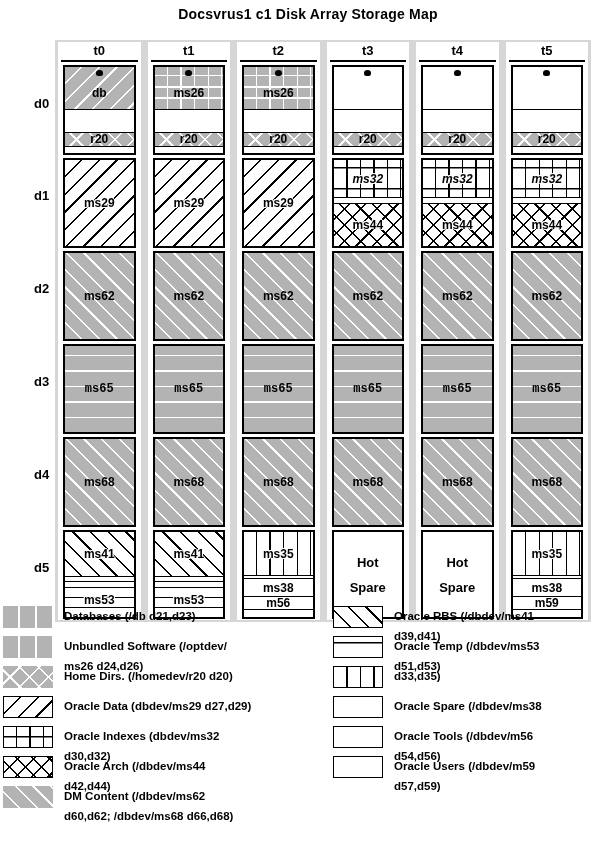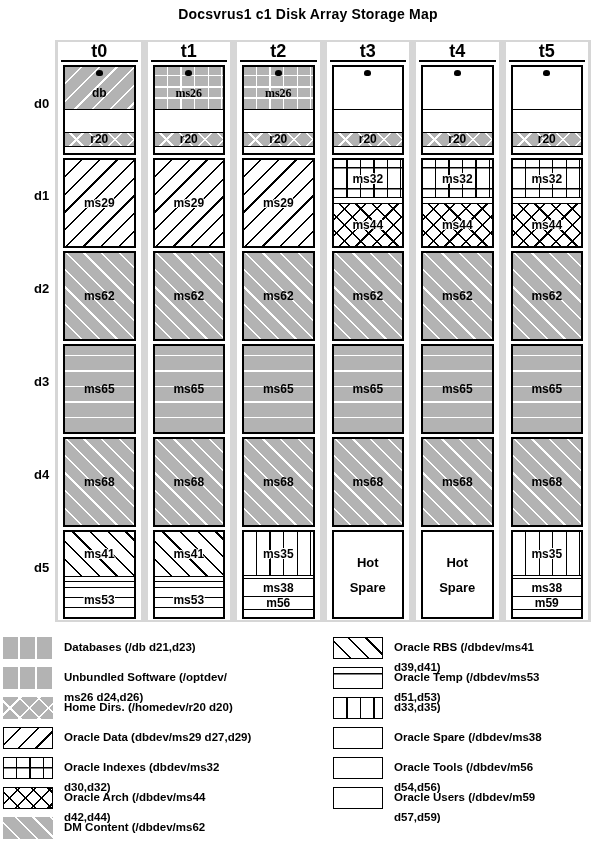--- a/index.html
+++ b/index.html
@@ -18,21 +18,21 @@
   .panel {
     position:absolute; left:55px; top:0; width:536px; height:582px;
     background:var(--c-panel,#d6d6d6); box-sizing:border-box;
     padding:2px 3px; display:flex; gap:7px;
   }
   .strip {
     flex:1 1 0; background:#fff; box-sizing:border-box; padding:0 5px;
     display:flex; flex-direction:column; min-width:0;
   }
   .tlabel {
-    height:18px; line-height:18px; text-align:center; font-size:18px; font-weight:bold;
+    height:18px; line-height:18px; text-align:center; font-size:13px; font-weight:bold;
     border-bottom:2px solid #000; margin:0 -2px 1px -2px;
   }
   .dbox {
     box-sizing:border-box; border:2px solid #000; background:#fff;
     display:flex; flex-direction:column; flex:none;
   }
   .seg {
     box-sizing:border-box; min-height:0; position:relative;
     display:flex; flex-direction:column; align-items:center; justify-content:center;
     overflow:hidden;
@@ -46,55 +46,55 @@
   .seg-line { font-size:13px; font-weight:bold; margin:6px 0; line-height:1; }
   
   .p-white        { background:#fff; }
   .p-gray-plain   { background:var(--c-gray,#b3b3b3); }
   .p-gray-diag-fwd  { background-color:var(--c-gray,#b3b3b3);
     background-image:repeating-linear-gradient(135deg,rgba(0,0,0,0) 0 11px,#fff 11px 12.5px); }
   .p-gray-diag-back { background-color:var(--c-gray,#b3b3b3);
     background-image:repeating-linear-gradient(45deg,rgba(0,0,0,0) 0 11px,#fff 11px 12.5px); }
   .p-gray-grid    { background-color:var(--c-gray,#b3b3b3);
     background-image:repeating-linear-gradient(90deg,rgba(0,0,0,0) 0 12px,#fff 12px 13.5px),
-                     repeating-linear-gradient(0deg,rgba(0,0,0,0) 0 10px,#fff 10px 11.5px);font-family:Liberation Serif, serif; }
+                     repeating-linear-gradient(0deg,rgba(0,0,0,0) 0 10px,#fff 10px 11.5px); }
   .p-gray-cross   { background-color:var(--c-gray,#b3b3b3);
     background-image:repeating-linear-gradient(45deg,rgba(0,0,0,0) 0 12px,#fff 12px 13.5px),
                      repeating-linear-gradient(135deg,rgba(0,0,0,0) 0 12px,#fff 12px 13.5px); }
   .p-gray-hlines  { background-color:var(--c-gray,#b3b3b3);
-    background-image:repeating-linear-gradient(0deg,rgba(0,0,0,0) 0 14px,#fff 14px 15.5px); }
+    background-image:repeating-linear-gradient(0deg,rgba(0,0,0,0) 0 14px,#fff 14px 15.5px);font-family:Liberation Mono, monospace; }
   .p-gray-vlines  { background-color:var(--c-gray,#b3b3b3);
     background-image:repeating-linear-gradient(90deg,rgba(0,0,0,0) 0 15px,#fff 15px 17px); }
   .p-white-diag-fwd { background-color:#fff;
     background-image:repeating-linear-gradient(135deg,rgba(0,0,0,0) 0 11px,#000 11px 12.5px); }
   .p-white-diag-back{ background-color:#fff;
     background-image:repeating-linear-gradient(45deg,rgba(0,0,0,0) 0 11px,#000 11px 12.5px); }
   .p-white-cross  { background-color:#fff;
     background-image:repeating-linear-gradient(45deg,rgba(0,0,0,0) 0 10px,#000 10px 11.5px),
                      repeating-linear-gradient(135deg,rgba(0,0,0,0) 0 10px,#000 10px 11.5px); }
   .p-white-vlines { background-color:#fff;
     background-image:repeating-linear-gradient(90deg,rgba(0,0,0,0) 0 12px,#000 12px 13.5px); }
   .p-white-hlines { background-color:#fff;
     background-image:repeating-linear-gradient(0deg,rgba(0,0,0,0) 0 8.5px,#000 8.5px 10px); }
   .p-white-grid   { background-color:#fff;
     background-image:linear-gradient(#000,#000),linear-gradient(#000,#000),
                      repeating-linear-gradient(90deg,rgba(0,0,0,0) 0 12px,#000 12px 13.5px);
     background-size:100% 1.5px,100% 1.5px,auto;
     background-position:0 7px,0 calc(100% - 8px),0 0;
-    background-repeat:no-repeat,no-repeat,repeat; }
+    background-repeat:no-repeat,no-repeat,repeat;font-style:italic; }
   .p-white-grid-legend { background-color:#fff;
     background-image:linear-gradient(#000,#000),
                      repeating-linear-gradient(90deg,rgba(0,0,0,0) 0 12px,#000 12px 13.5px);
     background-size:100% 1.5px,auto; background-position:0 50%,0 0;
     background-repeat:no-repeat,repeat; }
   .p-white-temp   { background-color:#fff;
     background-image:linear-gradient(#000,#000);
     background-size:100% 1.5px; background-position:0 5px; background-repeat:no-repeat; }
   
-  .legend { position:absolute; left:0; top:637px; width:616px; height:204px; }
+  .legend { position:absolute; left:0; top:606px; width:616px; height:204px; }
   .lcol { position:absolute; top:0; }
   .lcol-left  { left:3px;   width:300px; }
   .lcol-right { left:333px; width:280px; }
   .lentry { display:flex; align-items:flex-start; height:22px; margin-bottom:8px; }
   .lswatch { width:50px; height:22px; box-sizing:border-box; border:1.5px solid #000; flex:none; margin-right:11px; }
   .lswatch.noborder { border:none; }
   .ltext { font-size:11.5px; font-weight:bold; line-height:20px; }
   .ltext div { white-space:nowrap; }
 </style>
 </head>

